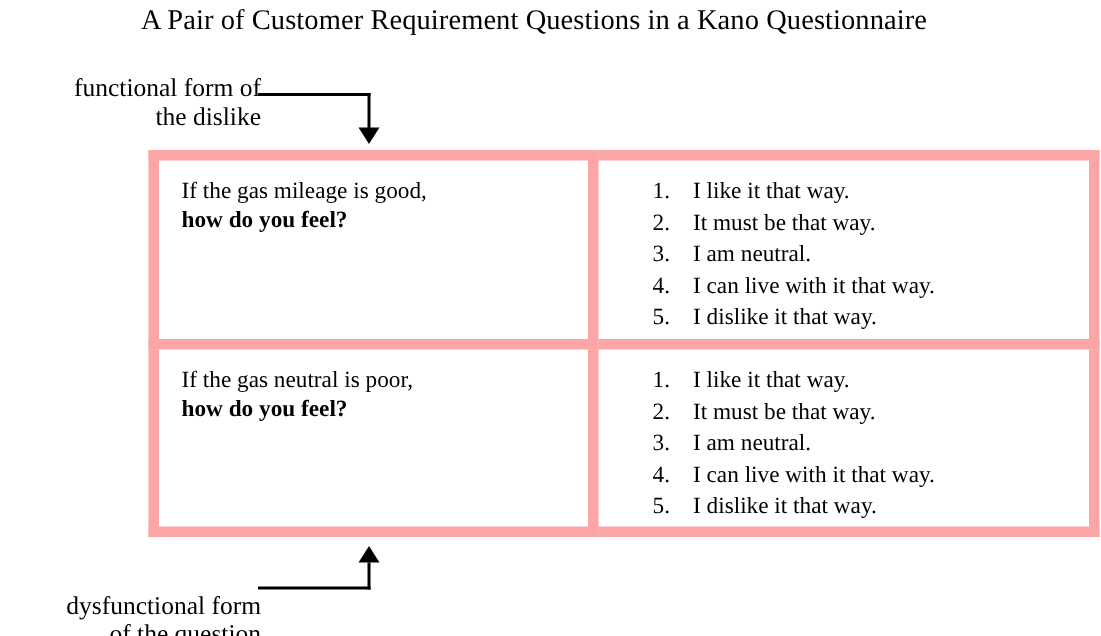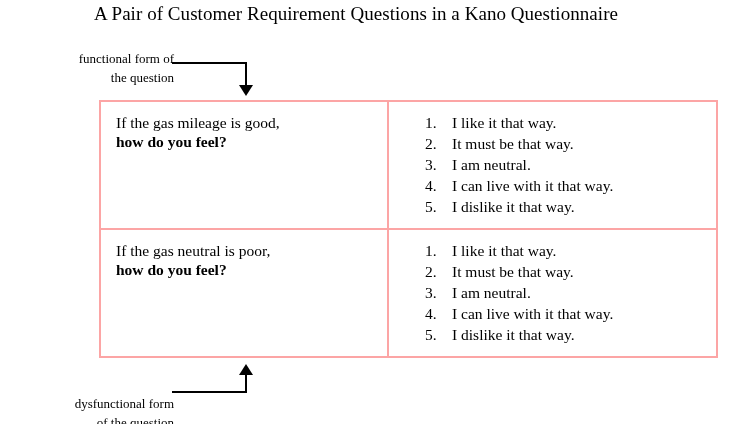--- a/index.html
+++ b/index.html
@@ -24,21 +24,21 @@
     width: 560px;
     font-size: 19px;
     line-height: 19px;
     white-space: nowrap;
     letter-spacing: 0.05px;
   }
 
   
   .annotation-label {
     position: absolute;
-    font-size: 13px;
+    font-size: 17px;
     line-height: 19px;
     white-space: nowrap;
   }
   #functional-label {
     left: 8px;
     top: 49px;
     text-align: right;
     width: 166px;
   }
   #dysfunctional-label {
@@ -90,21 +90,21 @@
   #kano-table {
     position: absolute;
     left: 99px;
     top: 100px;
     width: 613px;
     height: 258px;
     border-collapse: collapse;
     table-layout: fixed;
   }
   #kano-table td {
-    border: 2px solid #fca5a5;
+    border: 7px solid #fca5a5;
     vertical-align: top;
     padding: 0;
   }
   .question-cell { width: 286px; }
   .answers-cell  { width: 327px; }
 
   .question-text {
     font-size: 15.5px;
     line-height: 19px;
     padding: 11px 0 0 15px;
@@ -130,21 +130,21 @@
     text-align: left;
   }
 </style>
 </head>
 <body>
 
 <div id="figure-title">A Pair of Customer Requirement Questions in a Kano Questionnaire</div>
 
 <div id="functional-label" class="annotation-label">
   <span class="label-line1">functional form of</span>
-  <span class="label-line2">the question</span>
+  <span class="label-line2">the dislike</span>
 </div>
 <div id="functional-leader-h" class="leader-h"></div>
 <div id="functional-leader-v" class="leader-v"></div>
 <div id="functional-arrowhead" class="arrow-head arrow-down"></div>
 
 <div id="dysfunctional-label" class="annotation-label">
   <span class="label-line1">dysfunctional form</span>
   <span class="label-line2">of the question</span>
 </div>
 <div id="dysfunctional-leader-h" class="leader-h"></div>

